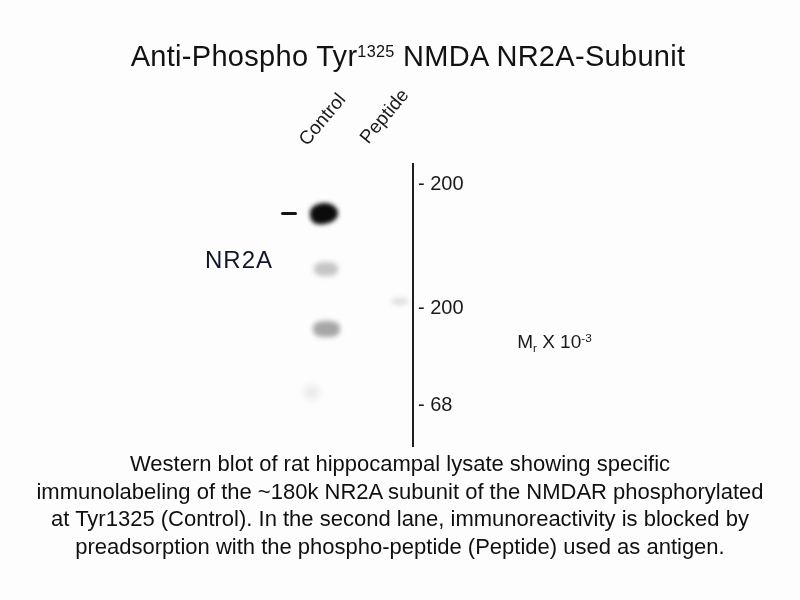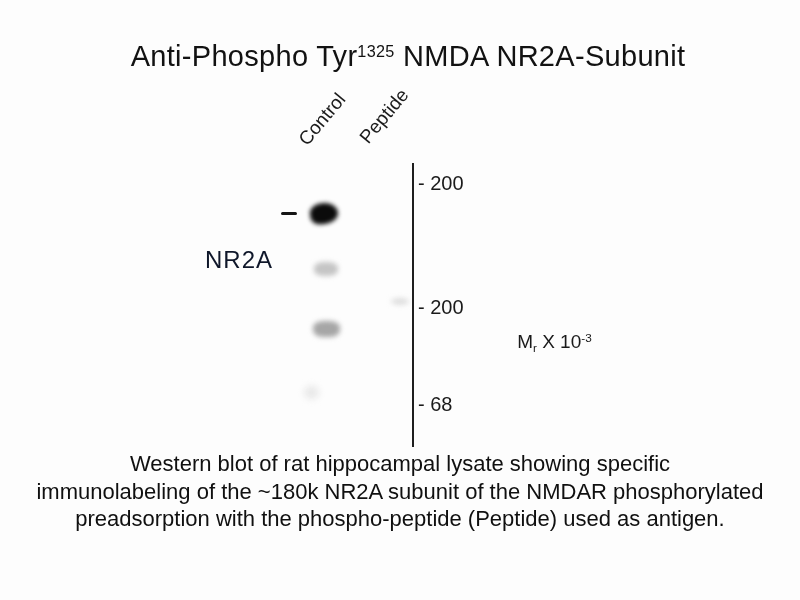--- a/index.html
+++ b/index.html
@@ -187,16 +187,17 @@
   <div class="mw-marker m100">- 200</div>
   <div class="mw-marker m68">- 68</div>
 
   <div class="mw-unit">
     <span>M</span><sub>r</sub><span> X 10</span><sup>-3</sup>
   </div>
 
   <p class="caption">
     <span class="cap-line">Western blot of rat hippocampal lysate showing specific</span>
     <span class="cap-line">immunolabeling of the ~180k NR2A subunit of the NMDAR phosphorylated</span>
+    <span class="cap-line">at Tyr1325 (Control). In the second lane, immunoreactivity is blocked by</span>
     <span class="cap-line">preadsorption with the phospho-peptide (Peptide) used as antigen.</span>
   </p>
 
 </div>
 
 </body></html>

